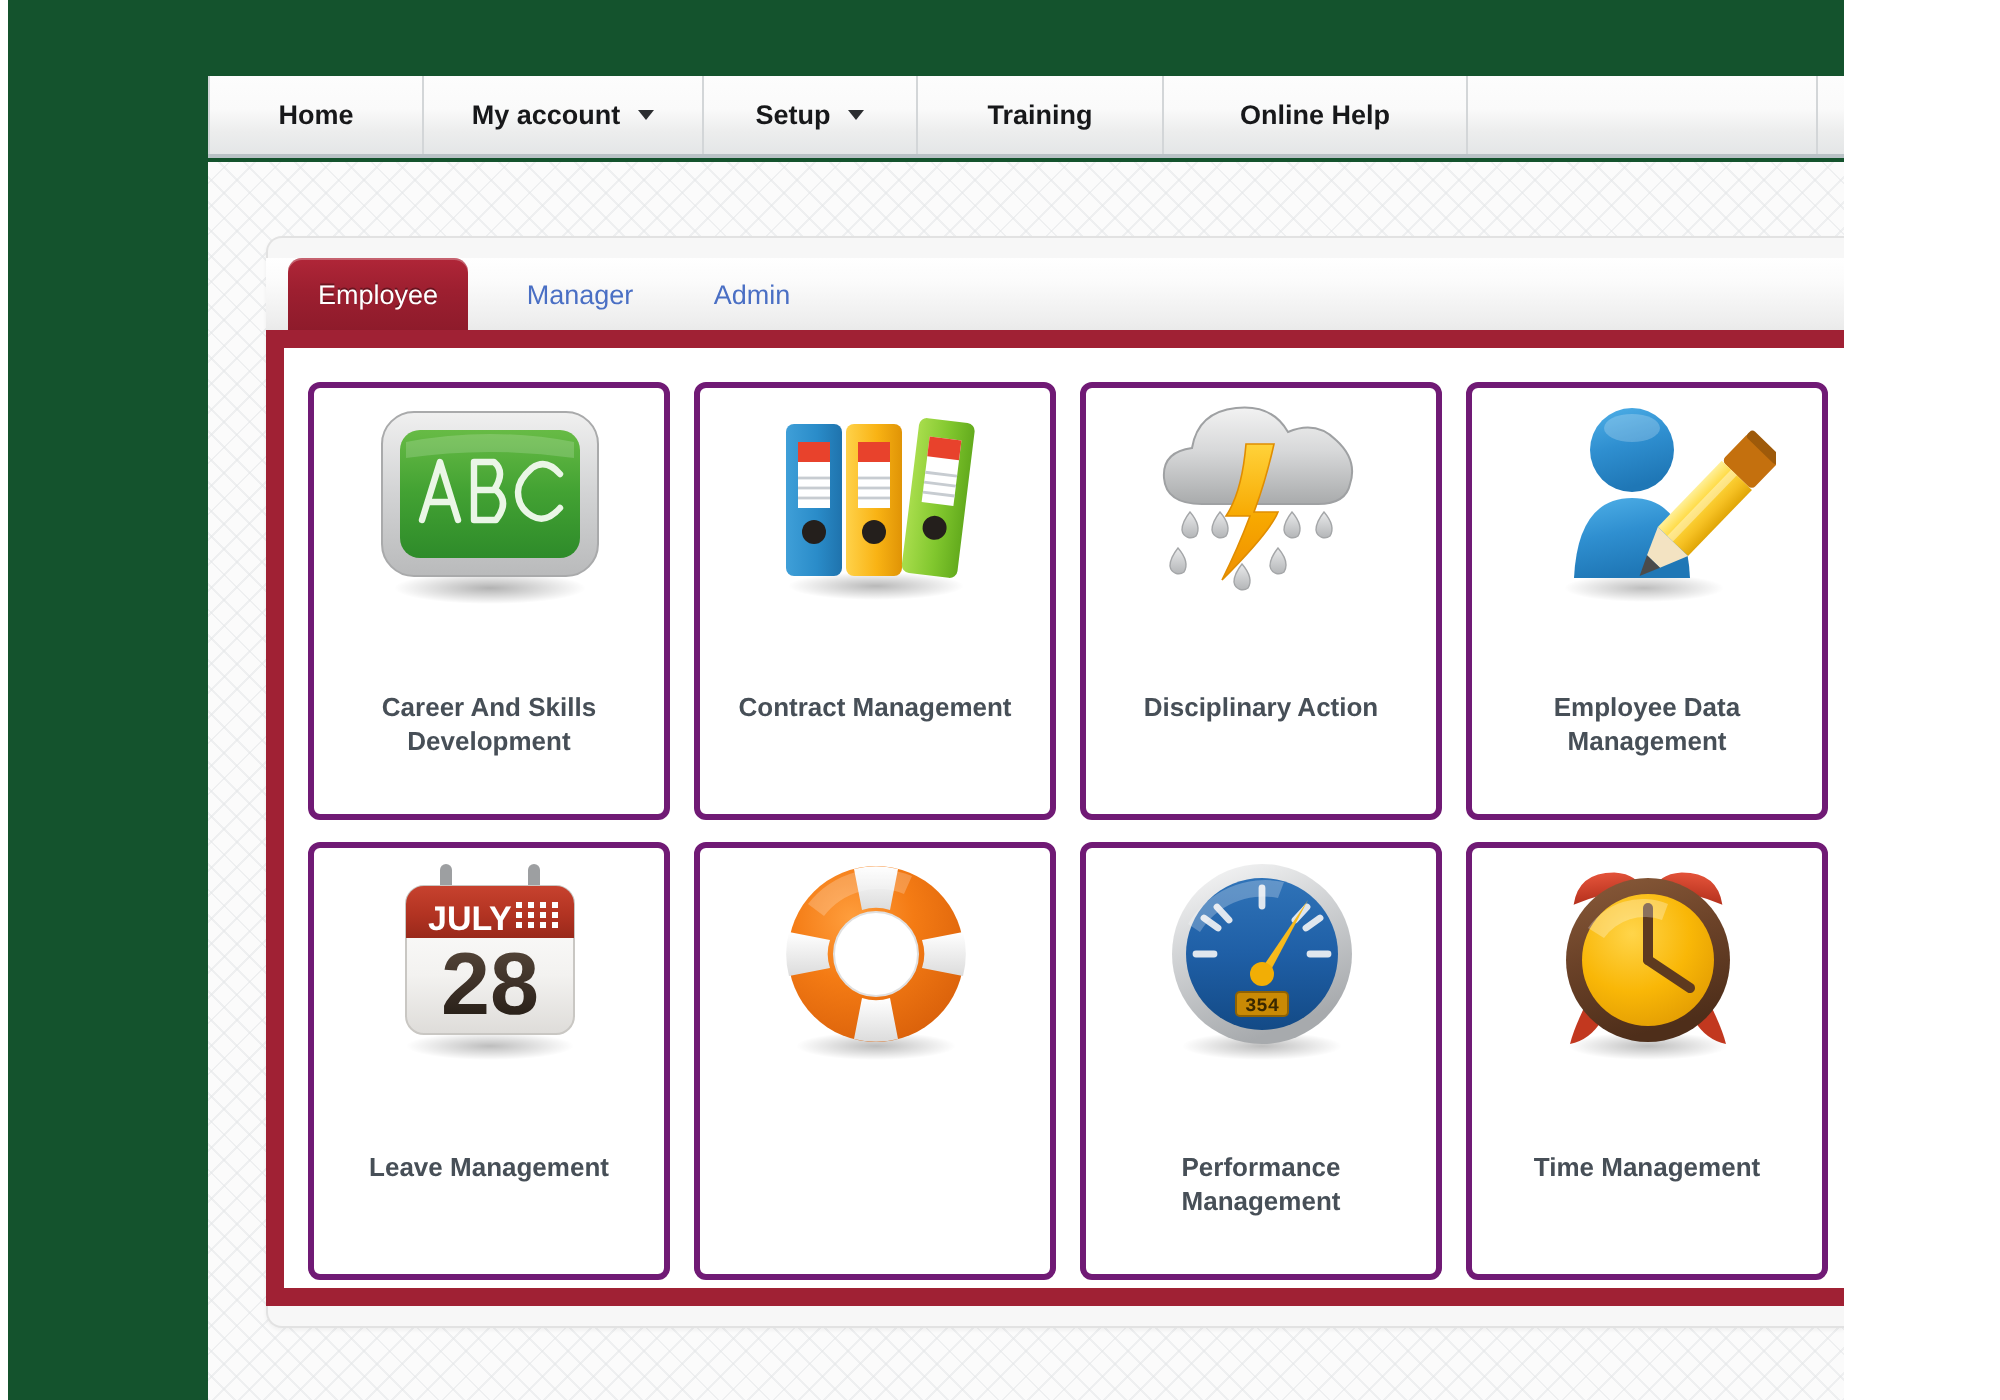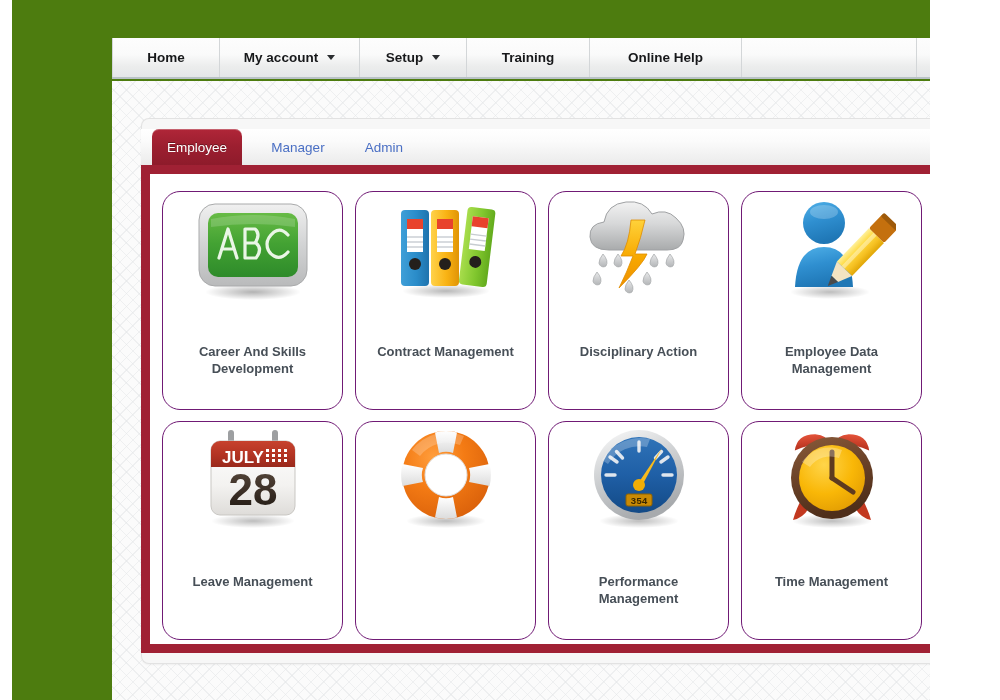--- a/index.html
+++ b/index.html
@@ -6,24 +6,24 @@
     margin: 0; padding: 0;
     width: 1000px; height: 700px;
     background: #ffffff;
     font-family: "Liberation Sans", sans-serif;
     overflow: hidden;
   }
 
   
   #page-clip {
     position: absolute;
-    left: 12px; top: 0;
+    left: 4px; top: 0;
     width: 918px; height: 700px;
     overflow: hidden;
-    background: #4d7c0f;
+    background: #14532d;
   }
 
   
   #topnav {
     position: absolute;
     left: 100px; top: 38px;
     width: 860px; height: 41px;
     background: linear-gradient(to bottom, #fdfdfd 0%, #fafafa 42%, #eceded 72%, #e4e6e7 100%);
     border-bottom: 2px solid #b9c2c6;
     box-sizing: border-box;
@@ -127,22 +127,22 @@
   #grid {
     position: absolute;
     left: 150px; top: 191px;
     width: 768px;
   }
   .grid-row { display: flex; gap: 12px; margin-bottom: 11px; }
   .tile {
     width: 181px;
     height: 219px;
     background: #ffffff;
-    border: 1px solid #701a75;
-    border-radius: 18px;
+    border: 3px solid #701a75;
+    border-radius: 6px;
     box-sizing: border-box;
     display: flex;
     flex-direction: column;
     align-items: center;
     cursor: pointer;
     flex: 0 0 auto;
   }
   .tile-icon {
     height: 152px;
     display: flex;

